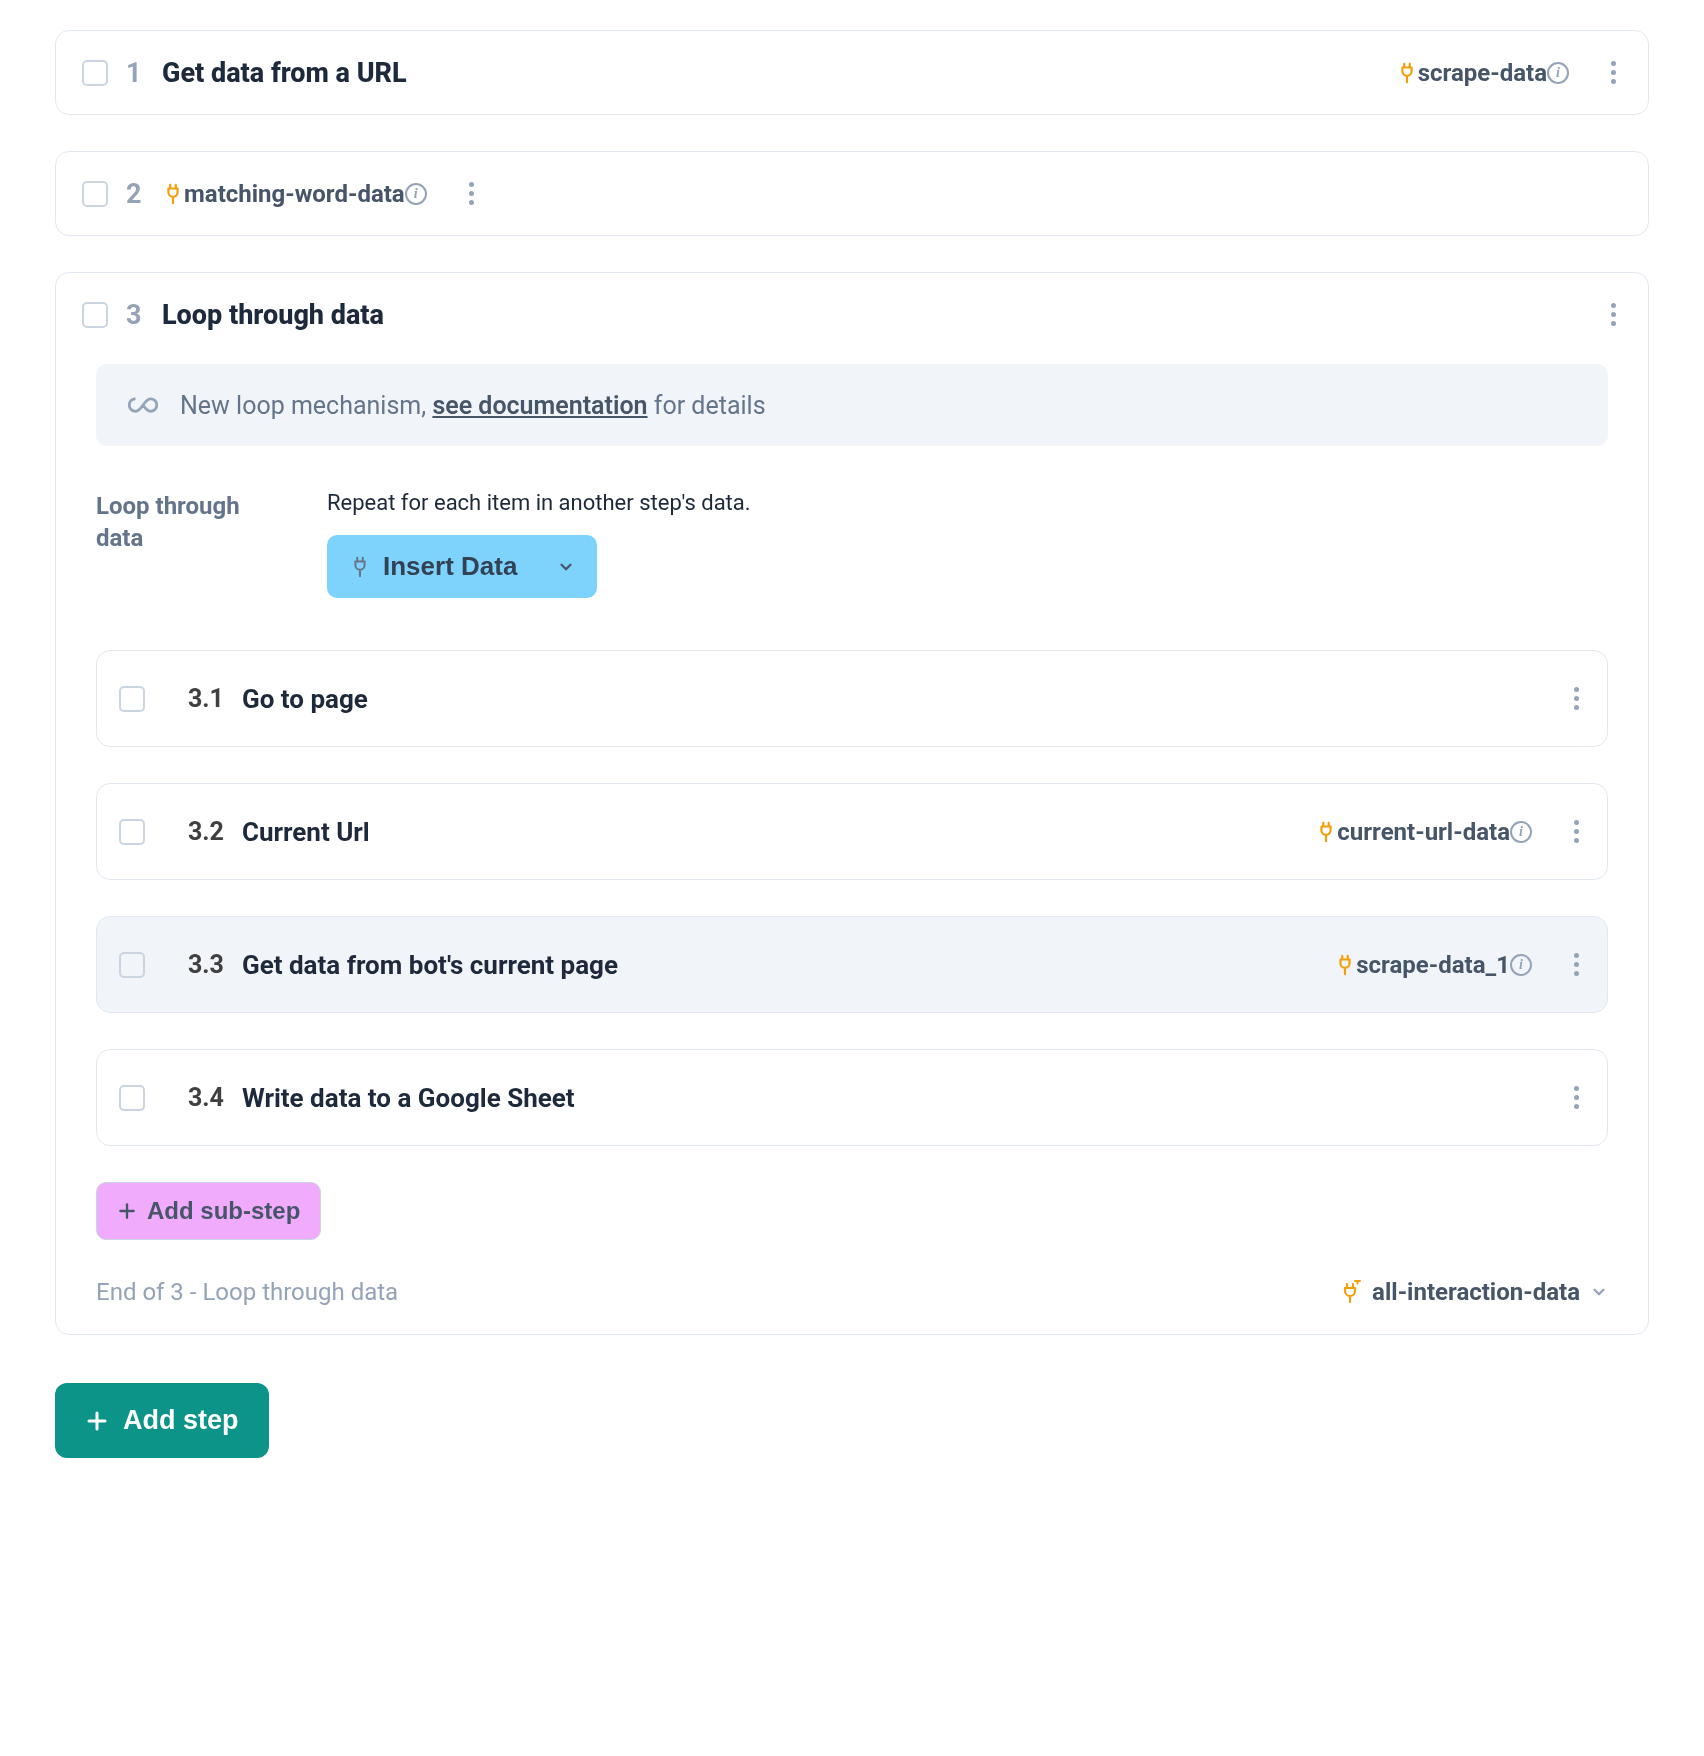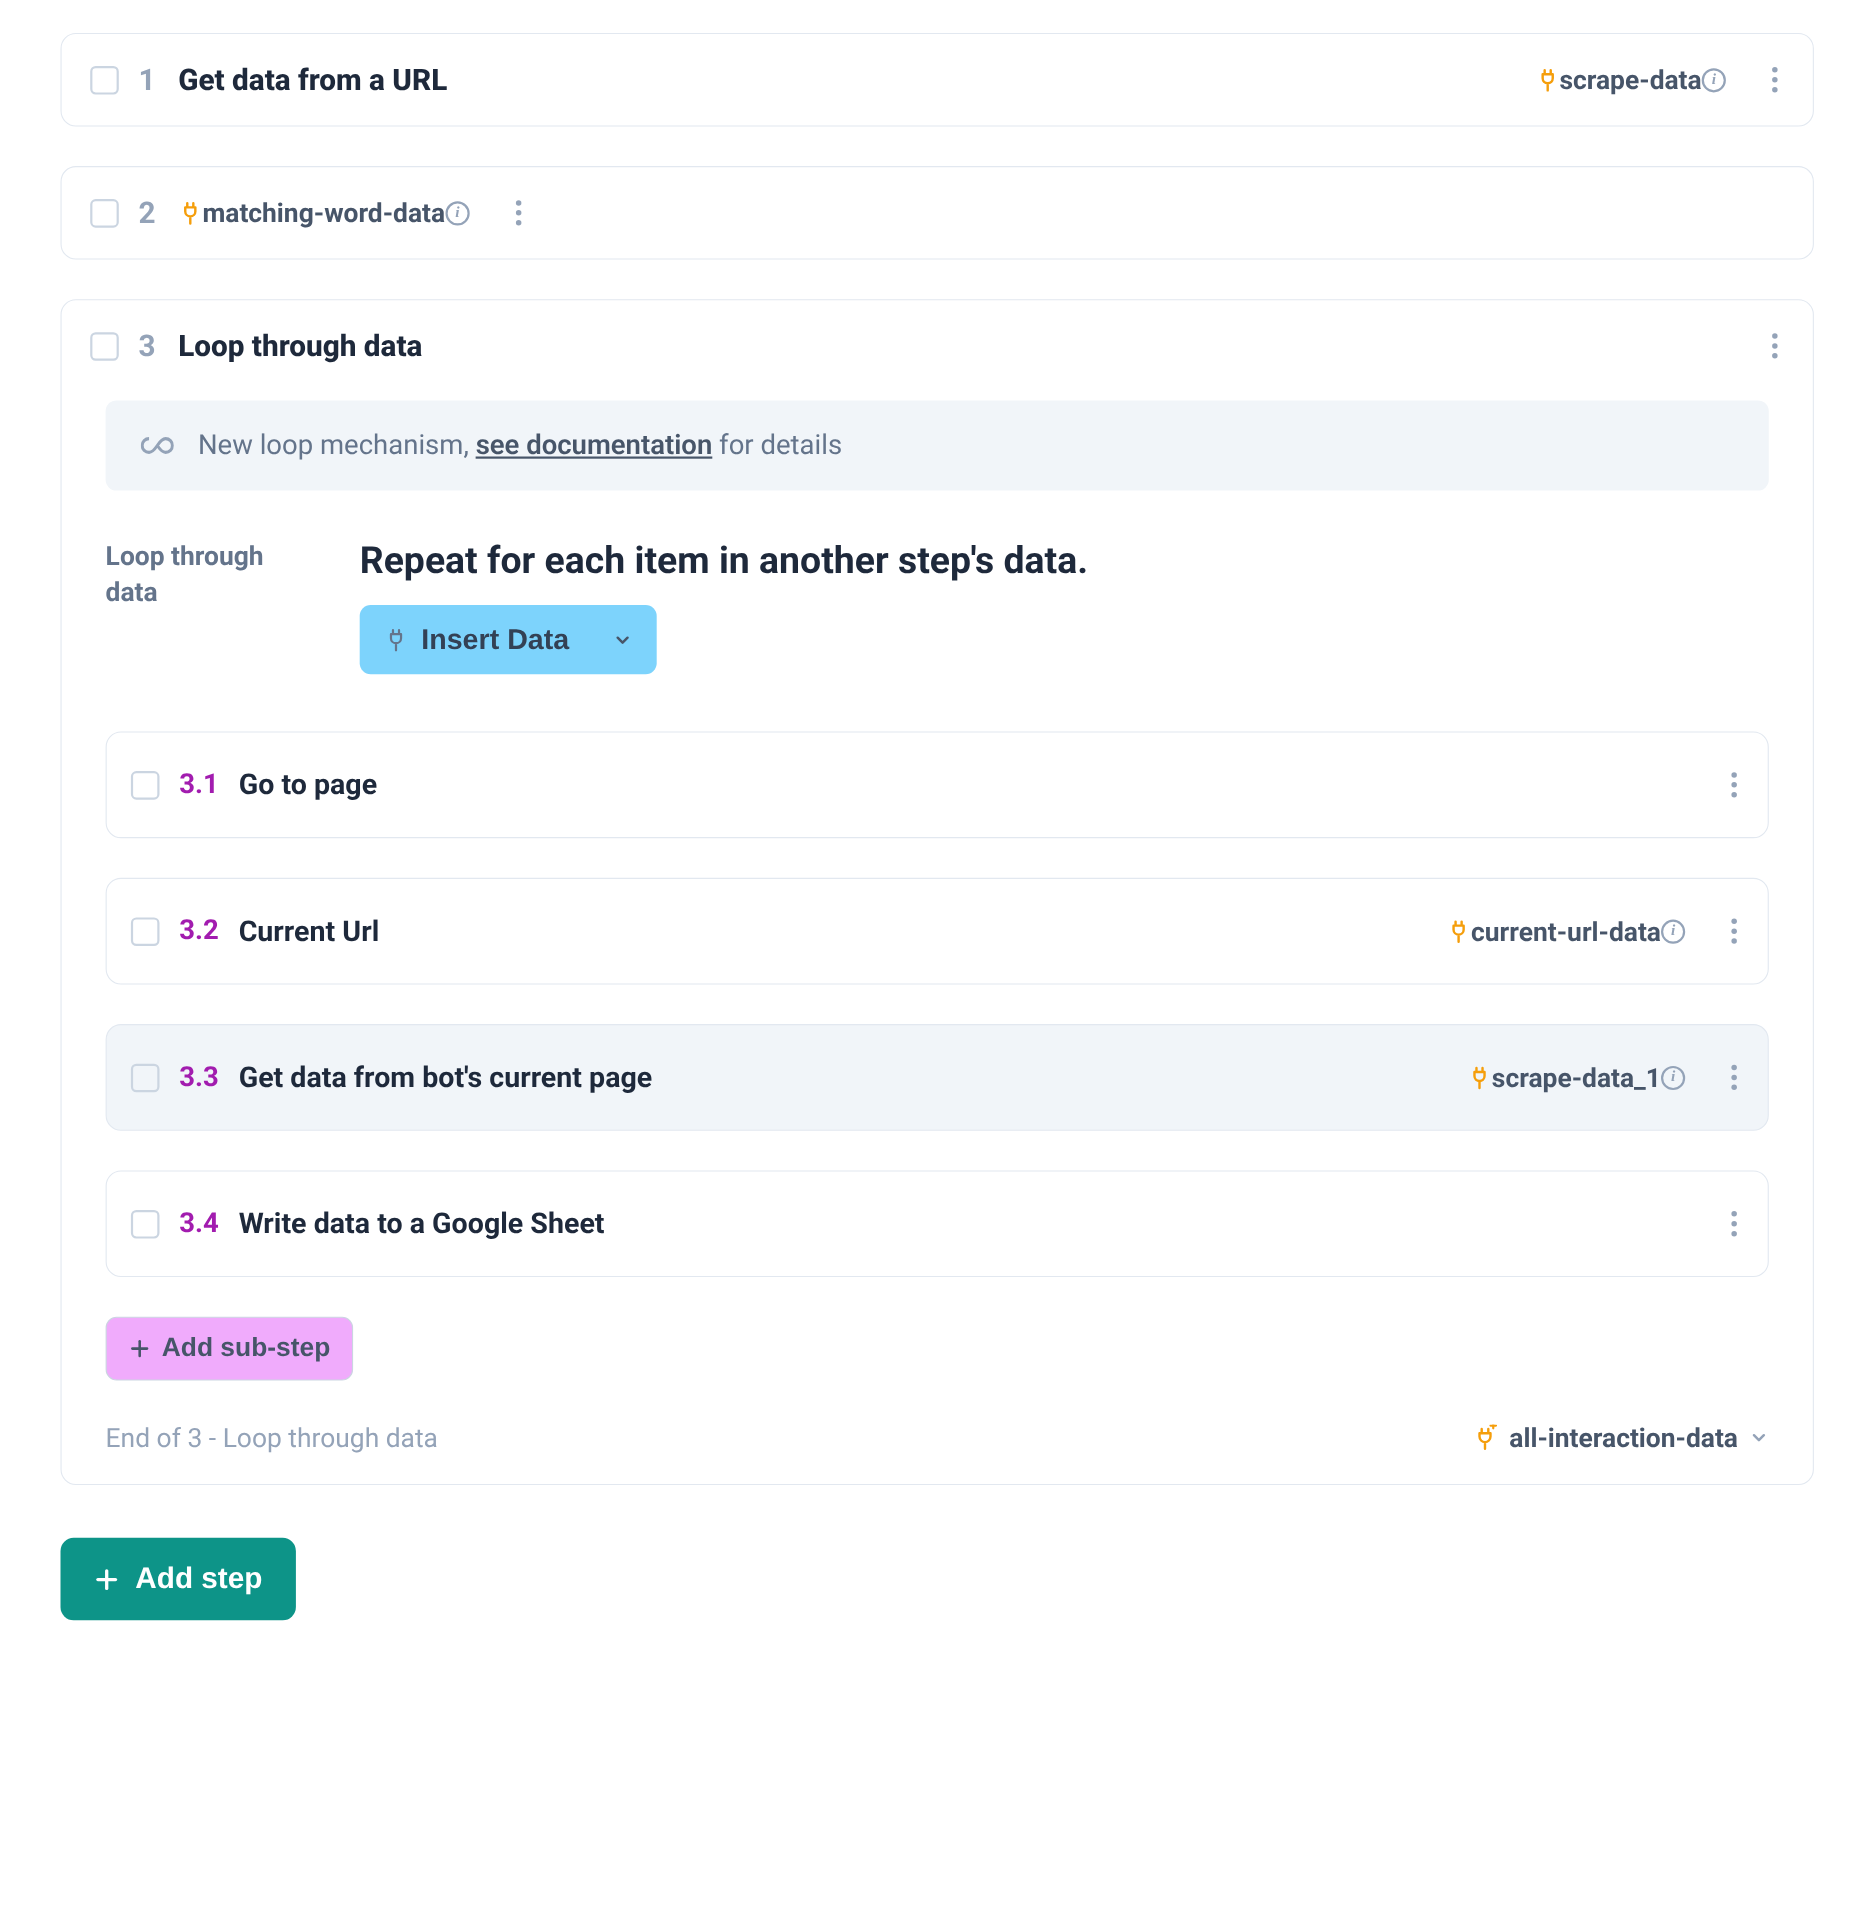--- a/index.html
+++ b/index.html
@@ -106,22 +106,22 @@
     .config-label {
       color: #64748b;
       font-weight: 700;
       font-size: 24px;
       width: 175px;
       line-height: 1.35;
     }
     .config-body { flex: 1; }
     .config-desc {
       color: #1e293b;
-      font-weight: 700;
-      font-size: 34px;
+      font-weight: 400;
+      font-size: 22px;
       margin-bottom: 20px;
     }
     .insert-btn {
       background: #7dd3fc;
       border: none;
       border-radius: 10px;
       padding: 16px 22px;
       font-size: 26px;
       font-weight: 700;
       color: #334155;
@@ -137,23 +137,24 @@
       background: #fff;
       margin-bottom: 36px;
     }
     .sub-step.selected {
       background: #f1f5f9;
     }
     .sub-step .step-header {
       padding: 28px 22px;
     }
     .substep-num {
-      color: #a21caf;
+      color: #404040;
       font-weight: 700;
       font-size: 25px;
+      margin-left: 25px;
     }
     .substep-title {
       color: #1e293b;
       font-weight: 700;
       font-size: 26px;
       flex: 1;
     }
     .add-substep-btn {
       border: 1.5px solid #cbd5e1;
       border-radius: 10px;

